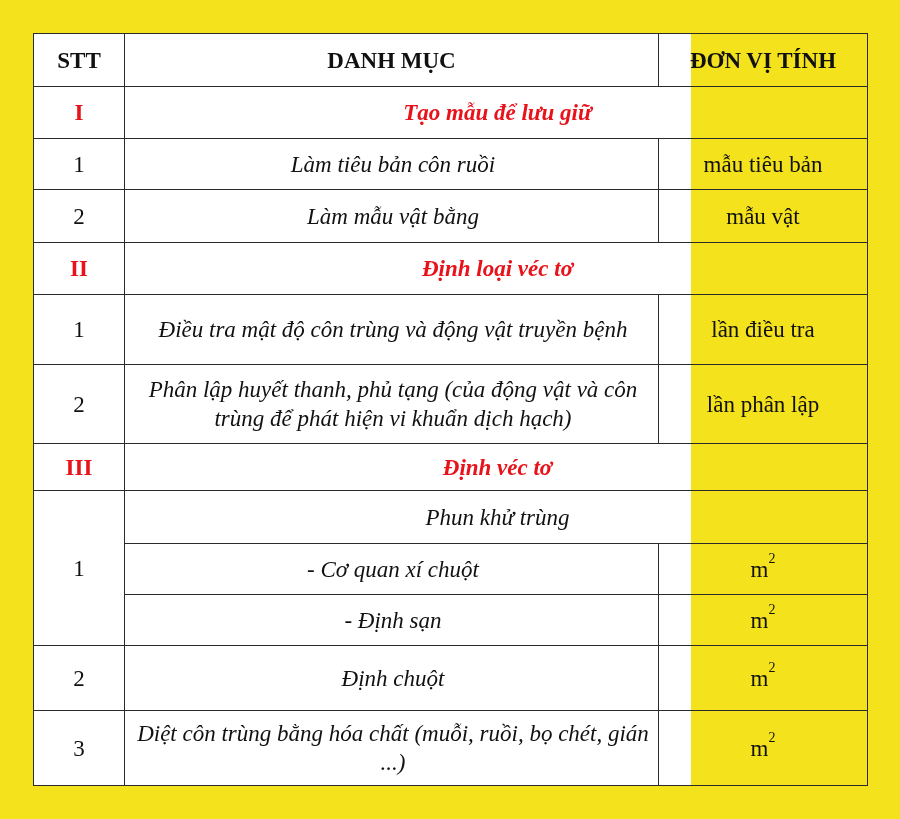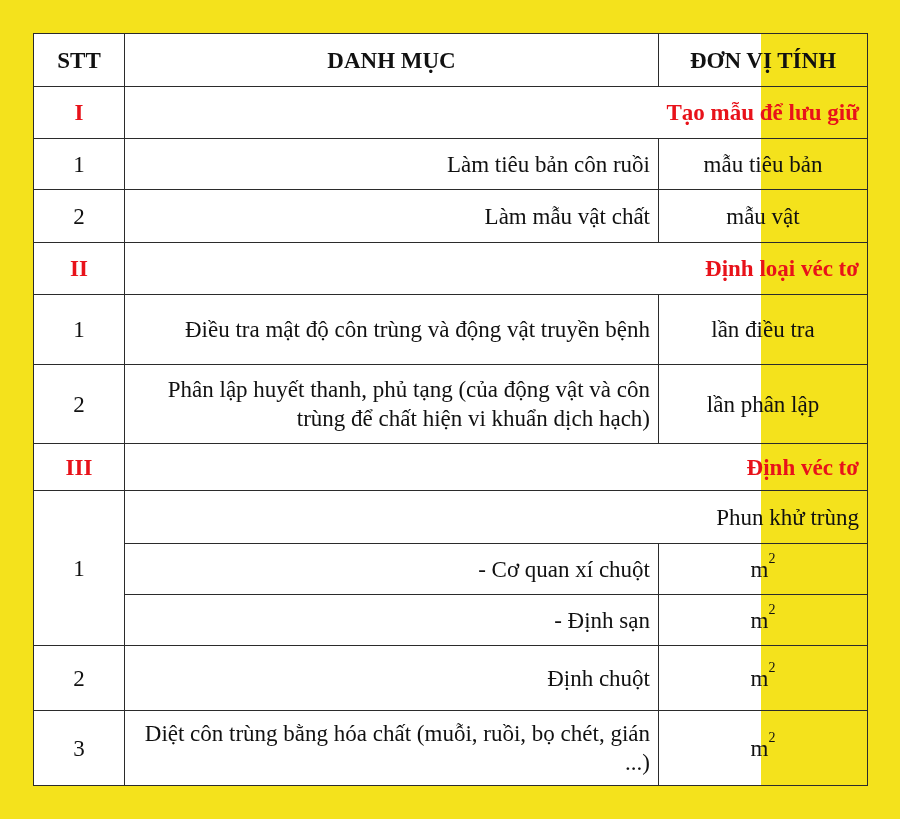--- a/index.html
+++ b/index.html
@@ -12,21 +12,21 @@
       background: #F4E21C;
       position: relative;
       overflow: hidden;
       font-family: "Liberation Serif", "DejaVu Serif", serif;
       color: #111111;
     }
     .sheet {
       position: absolute;
       left: 33px;
       top: 33px;
-      width: 728px;
+      width: 658px;
       height: 752px;
       background: #ffffff;
     }
     table.price {
       border-collapse: collapse;
       width: 834px;
       table-layout: fixed;
       position: absolute;
       left: 0;
       top: 0;
@@ -45,23 +45,24 @@
     th {
       font-weight: bold;
       text-align: center;
       height: 52px;
       font-size: 23px;
     }
     td.stt {
       text-align: center;
     }
     td.name {
-      text-align: right;
+      text-align: center;
       padding-left: 11px !important;
       padding-right: 8px !important;
+      font-style: italic;
     }
     td.unit {
       text-align: center;
     }
     tr.section td {
       color: #E8121A;
       font-weight: bold;
     }
     sup {
       font-size: 14px;
@@ -104,36 +105,36 @@
         <td class="stt">I</td>
         <td class="name" colspan="2">Tạo mẫu để lưu giữ</td>
       </tr>
       <tr class="h-51">
         <td class="stt">1</td>
         <td class="name">Làm tiêu bản côn ruồi</td>
         <td class="unit">mẫu tiêu bản</td>
       </tr>
       <tr class="h-53">
         <td class="stt">2</td>
-        <td class="name">Làm mẫu vật chất</td>
+        <td class="name">Làm mẫu vật bằng</td>
         <td class="unit">mẫu vật</td>
       </tr>
 
       <tr class="section h-52">
         <td class="stt">II</td>
         <td class="name" colspan="2">Định loại véc tơ</td>
       </tr>
       <tr class="h-70">
         <td class="stt">1</td>
         <td class="name">Điều tra mật độ côn trùng và động vật truyền bệnh</td>
         <td class="unit">lần điều tra</td>
       </tr>
       <tr class="h-79">
         <td class="stt">2</td>
-        <td class="name">Phân lập huyết thanh, phủ tạng (của động vật và côn trùng để chất hiện vi khuẩn dịch hạch)</td>
+        <td class="name">Phân lập huyết thanh, phủ tạng (của động vật và côn trùng để phát hiện vi khuẩn dịch hạch)</td>
         <td class="unit">lần phân lập</td>
       </tr>
 
       <tr class="section h-47">
         <td class="stt">III</td>
         <td class="name" colspan="2">Định véc tơ</td>
       </tr>
       <tr class="h-53">
         <td class="stt" rowspan="3">1</td>
         <td class="name" colspan="2">Phun khử trùng</td>

